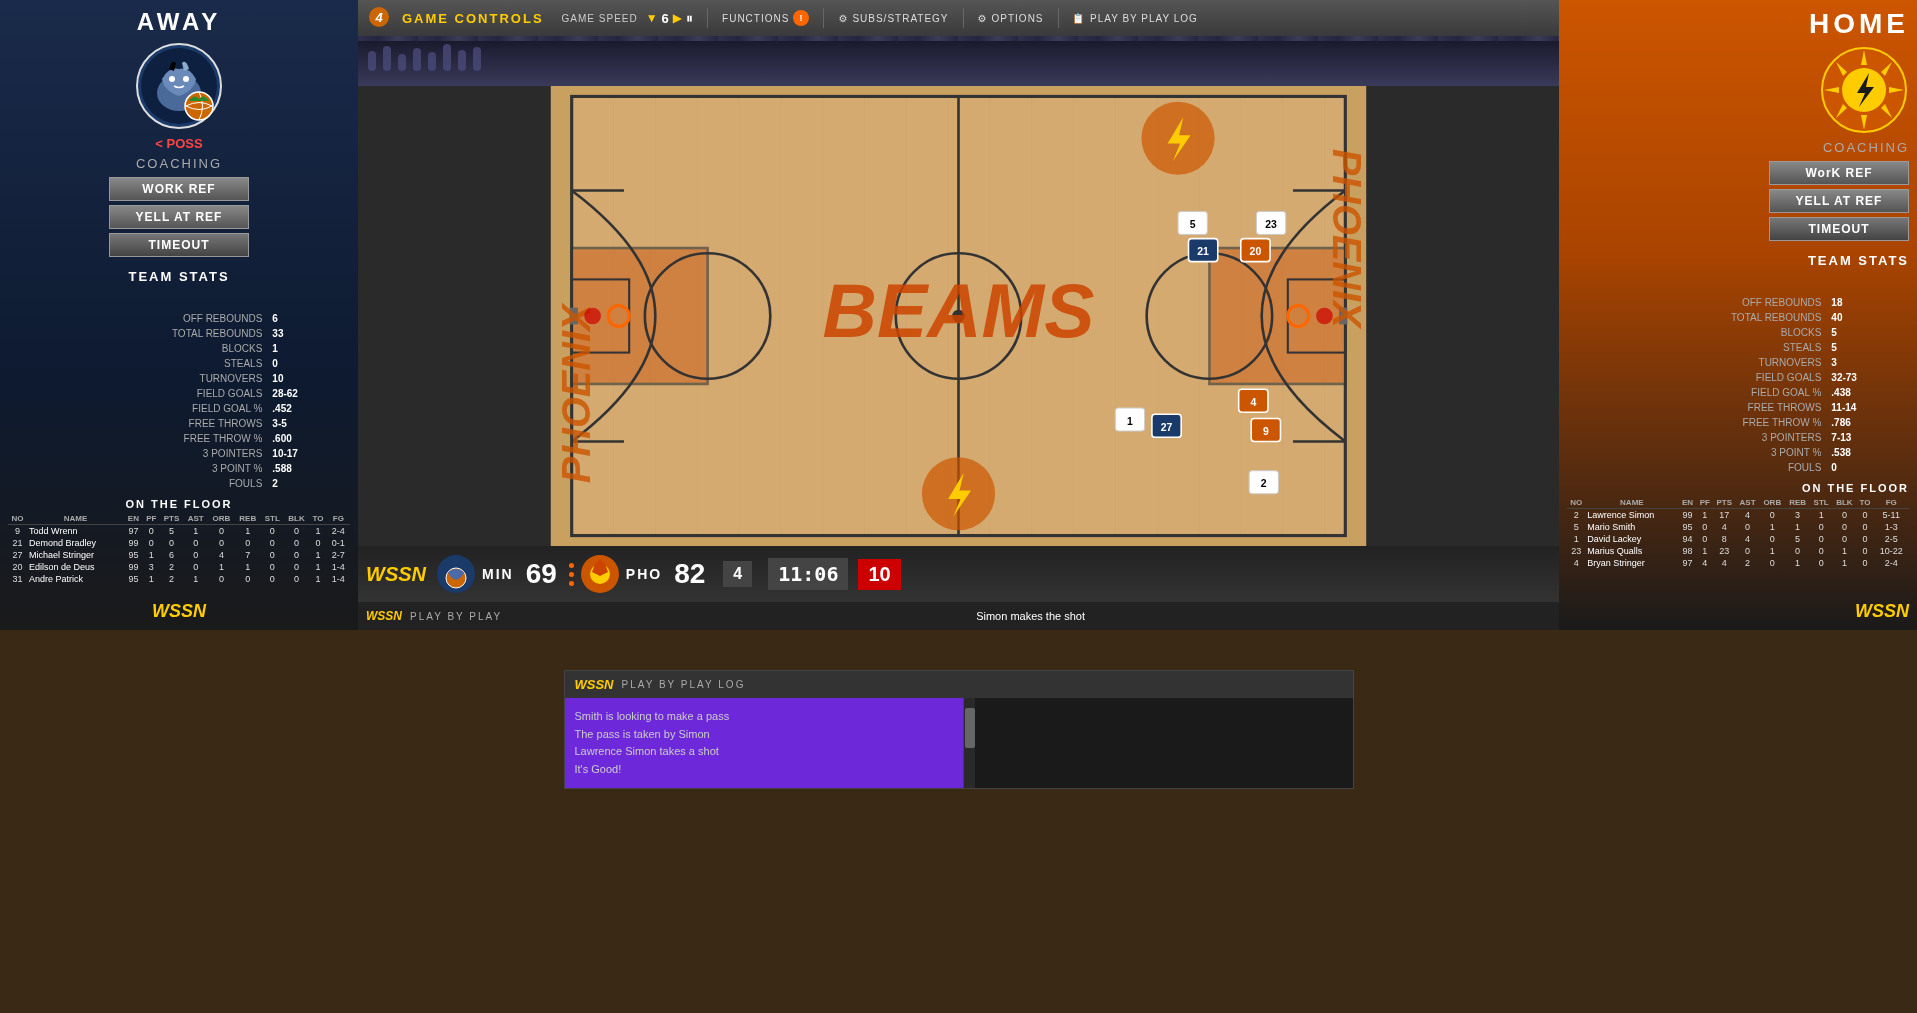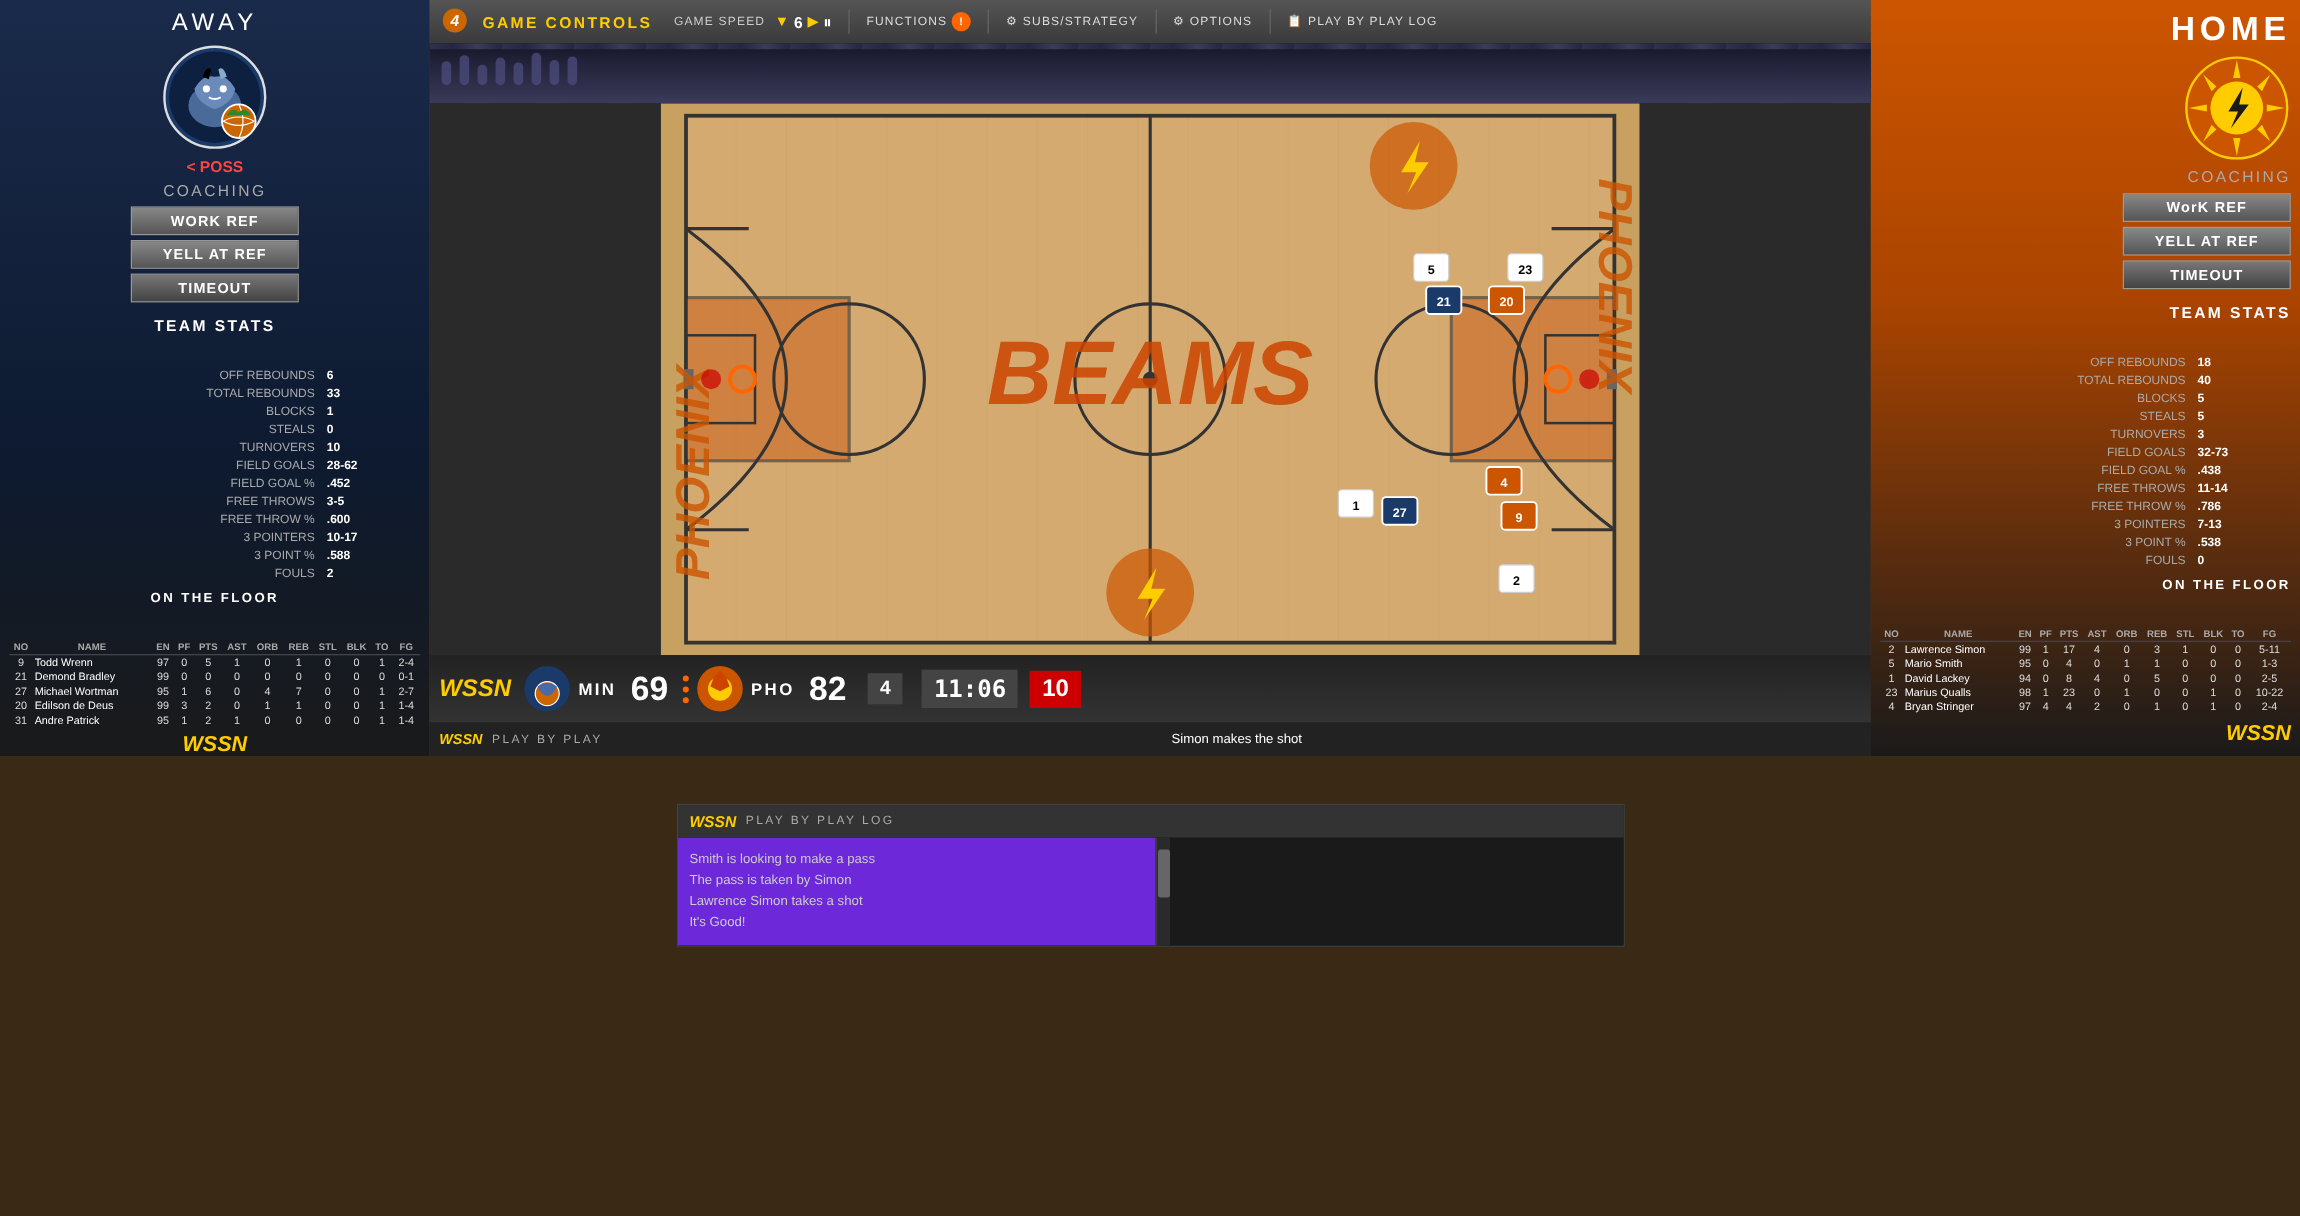--- a/index.html
+++ b/index.html
@@ -48,22 +48,22 @@
       background: linear-gradient(180deg, #1a2a4a 0%, #0d1a30 60%, #1a1a1a 100%);
       display: flex;
       flex-direction: column;
       align-items: center;
       padding: 8px;
       flex-shrink: 0;
     }
 
     #away-title {
       color: #ffffff;
-      font-size: 20px;
-      font-weight: normal;
+      font-size: 24px;
+      font-weight: bold;
       letter-spacing: 4px;
       margin-bottom: 5px;
     }
 
     #away-logo {
       width: 90px;
       height: 90px;
       margin-bottom: 5px;
     }
 
@@ -139,21 +139,20 @@
       letter-spacing: 2px;
       margin-top: 6px;
       margin-bottom: 3px;
     }
 
     .players-table {
       width: 100%;
       font-size: 9px;
       color: #cccccc;
       border-collapse: collapse;
-      margin-top: 26px;
     }
 
     .players-table th {
       color: #aaaaaa;
       font-size: 8px;
       text-align: center;
       padding: 1px;
       border-bottom: 1px solid #444;
     }
 
@@ -682,21 +681,21 @@
               <td>0</td>
               <td>0</td>
               <td>0</td>
               <td>0</td>
               <td>0</td>
               <td>0</td>
               <td>0-1</td>
             </tr>
           <tr>
               <td>27</td>
-              <td class="name-col">Michael Wortman</td>
+              <td class="name-col">Michael Stringer</td>
               <td>95</td>
               <td>1</td>
               <td>6</td>
               <td>0</td>
               <td>4</td>
               <td>7</td>
               <td>0</td>
               <td>0</td>
               <td>1</td>
               <td>2-7</td>

